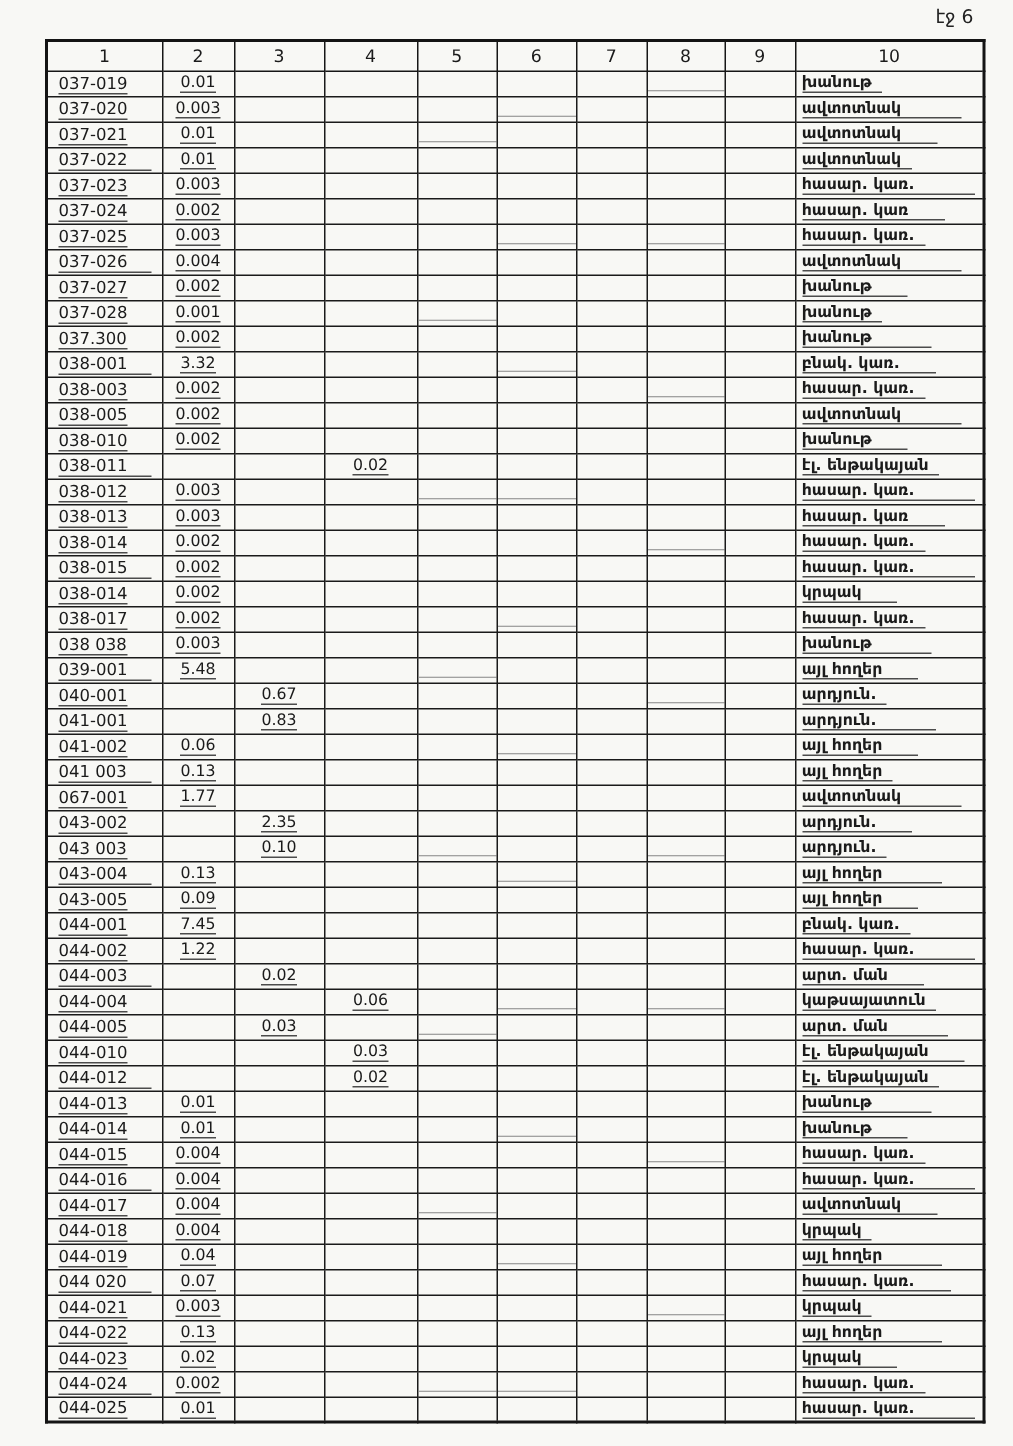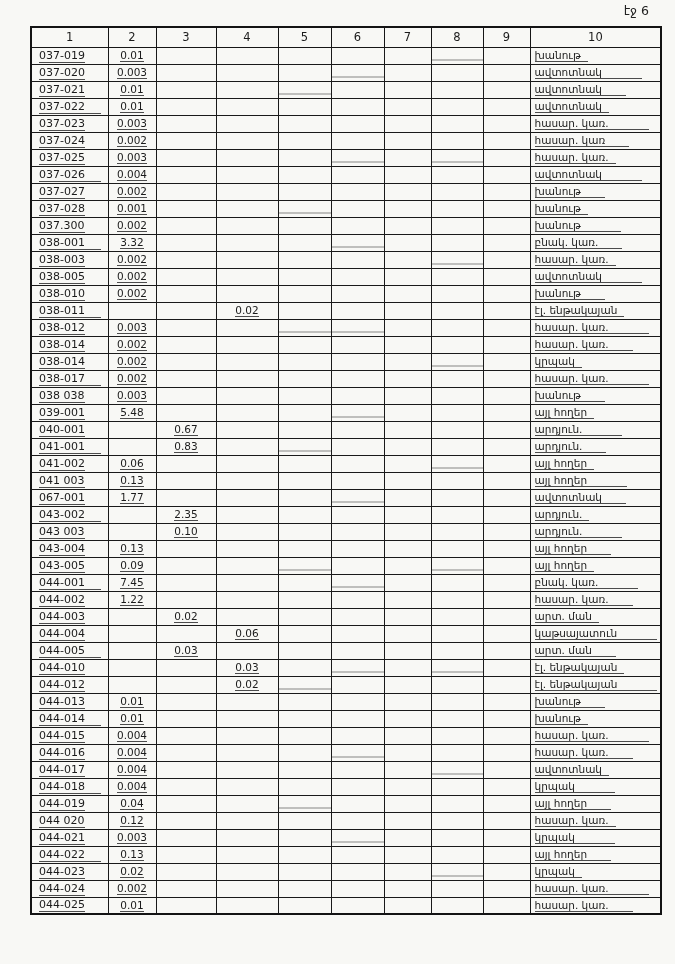--- a/index.html
+++ b/index.html
@@ -45,21 +45,21 @@
     height:17px;
     box-sizing:border-box;
     font-size:10.5px;
     padding:0 3px;
     overflow:hidden;
     white-space:nowrap;
     vertical-align:middle;
   }
   td.code{ text-align:left; padding-left:7px; font-size:11px; }
   td.num{ text-align:center; }
-  td.use{ text-align:left; padding-left:4px; }
+  td.use{ text-align:left; padding-left:4px;font-weight:bold; }
   
   .scan-table tbody td span{
     display:inline-block;
     border-bottom:1px solid #4c4c4c;
     line-height:12px;
   }
   tbody tr:nth-child(3n) td.use span{ padding-right:24px; }
   tbody tr:nth-child(3n+1) td.use span{ padding-right:7px; }
   tbody tr:nth-child(3n+2) td.use span{ padding-right:40px; max-width:116px; }
   tbody tr:nth-child(4n) td.code span{ padding-right:16px; }
@@ -301,21 +301,45 @@
         <td class="num"></td>
         <td class="num"></td>
         <td class="num"></td>
         <td class="num"></td>
         <td class="num"></td>
         <td class="num"></td>
         <td class="num"></td>
         <td class="use"><span>հասար. կառ.</span></td>
       </tr>
       <tr>
+        <td class="code"><span>038-013</span></td>
+        <td class="num"><span>0.003</span></td>
+        <td class="num"></td>
+        <td class="num"></td>
+        <td class="num"></td>
+        <td class="num"></td>
+        <td class="num"></td>
+        <td class="num"></td>
+        <td class="num"></td>
+        <td class="use"><span>հասար. կառ</span></td>
+      </tr>
+      <tr>
         <td class="code"><span>038-014</span></td>
+        <td class="num"><span>0.002</span></td>
+        <td class="num"></td>
+        <td class="num"></td>
+        <td class="num"></td>
+        <td class="num"></td>
+        <td class="num"></td>
+        <td class="num"></td>
+        <td class="num"></td>
+        <td class="use"><span>հասար. կառ.</span></td>
+      </tr>
+      <tr>
+        <td class="code"><span>038-015</span></td>
         <td class="num"><span>0.002</span></td>
         <td class="num"></td>
         <td class="num"></td>
         <td class="num"></td>
         <td class="num"></td>
         <td class="num"></td>
         <td class="num"></td>
         <td class="num"></td>
         <td class="use"><span>հասար. կառ.</span></td>
       </tr>
@@ -638,21 +662,21 @@
         <td class="num"></td>
         <td class="num"></td>
         <td class="num"></td>
         <td class="num"></td>
         <td class="num"></td>
         <td class="num"></td>
         <td class="use"><span>այլ հողեր</span></td>
       </tr>
       <tr>
         <td class="code"><span>044 020</span></td>
-        <td class="num"><span>0.12</span></td>
+        <td class="num"><span>0.07</span></td>
         <td class="num"></td>
         <td class="num"></td>
         <td class="num"></td>
         <td class="num"></td>
         <td class="num"></td>
         <td class="num"></td>
         <td class="num"></td>
         <td class="use"><span>հասար. կառ.</span></td>
       </tr>
       <tr>

